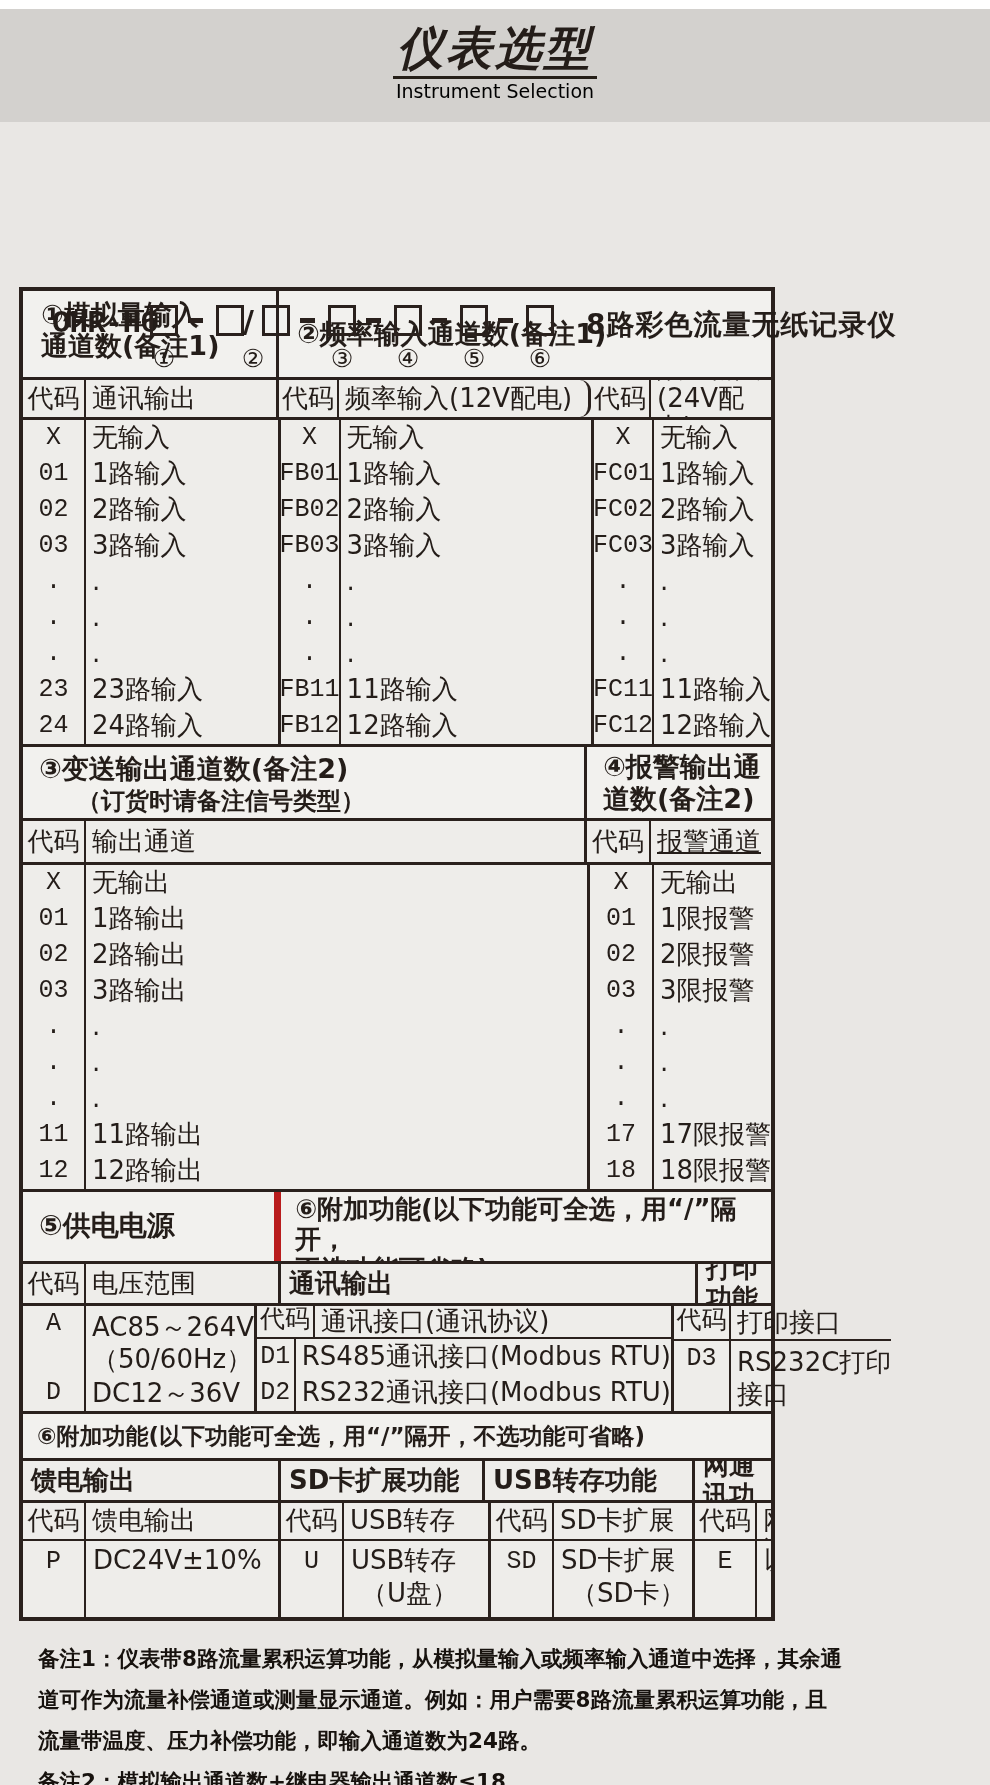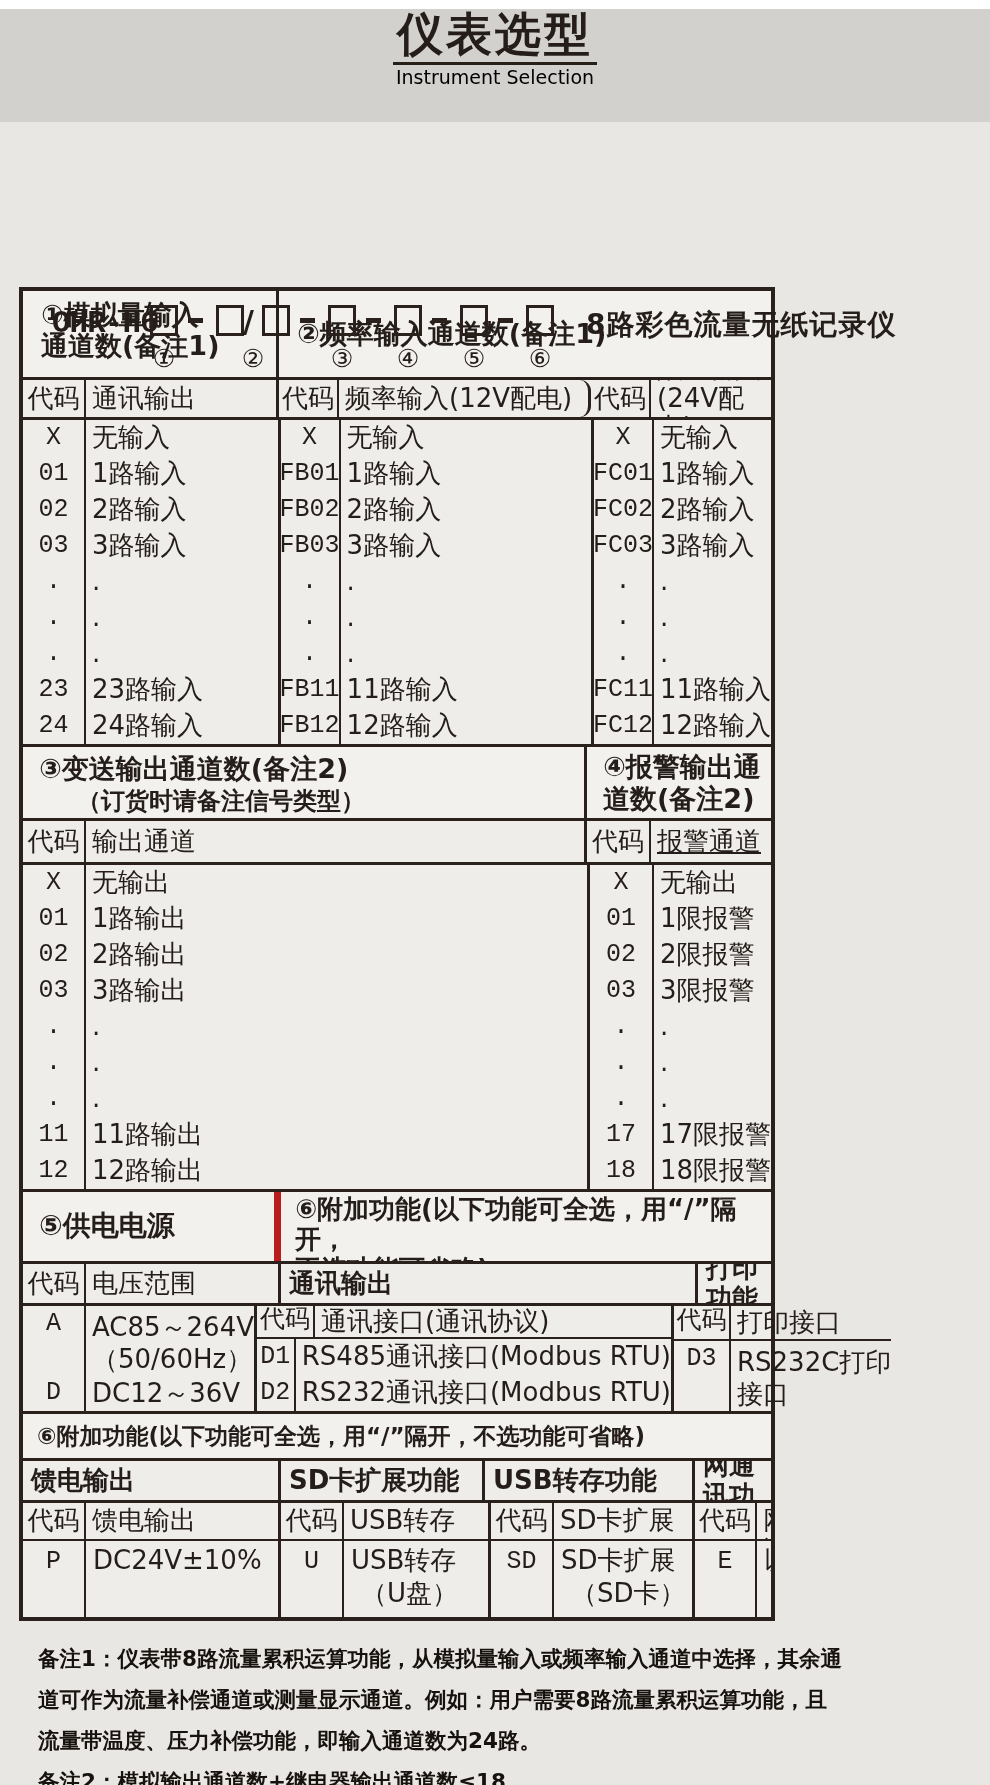--- a/index.html
+++ b/index.html
@@ -9,23 +9,23 @@
     font-family:"DejaVu Sans", sans-serif;
     color:#241d19;
     position:relative;
     -webkit-font-smoothing:antialiased;
   }
   .page{width:990px;height:1785px;background:#e9e7e4;position:absolute;top:0;left:0;}
   .topstrip{height:9px;background:#ffffff;}
   
   .band{height:113px;background:#d3d1ce;text-align:center;}
   .band .title{
-    display:inline-block;
+    display:inline-block;margin-top:14px;
     font-size:46px;font-weight:bold;letter-spacing:3px;
-    border-bottom:3px solid #262019;padding:0 4px 2px 4px;line-height:1.1;
+    border-bottom:3px solid #262019;padding:0 4px 2px 4px;line-height:1.1;font-style:italic;
   }
   .band .subtitle{font-size:19px;line-height:22px;margin-top:1px;color:#000000;}
   
   .model-area{position:relative;height:165px;}
   .model-area .mtext{position:absolute;white-space:nowrap;}
   .prefix{left:52px;top:184px;font-family:"Liberation Mono","DejaVu Sans Mono",monospace;font-size:31px;font-weight:600;letter-spacing:-1px;}
   .mbox{position:absolute;top:183px;width:28px;height:31px;border:3px solid #2a211d;box-sizing:border-box;}
   .mb1{left:150px;} .mb2{left:216px;} .mb3{left:262px;} .mb4{left:328px;}
   .mb5{left:394px;} .mb6{left:460px;} .mb7{left:526px;}
   .mdash{position:absolute;top:196px;width:15px;height:5px;background:#2a211d;}

